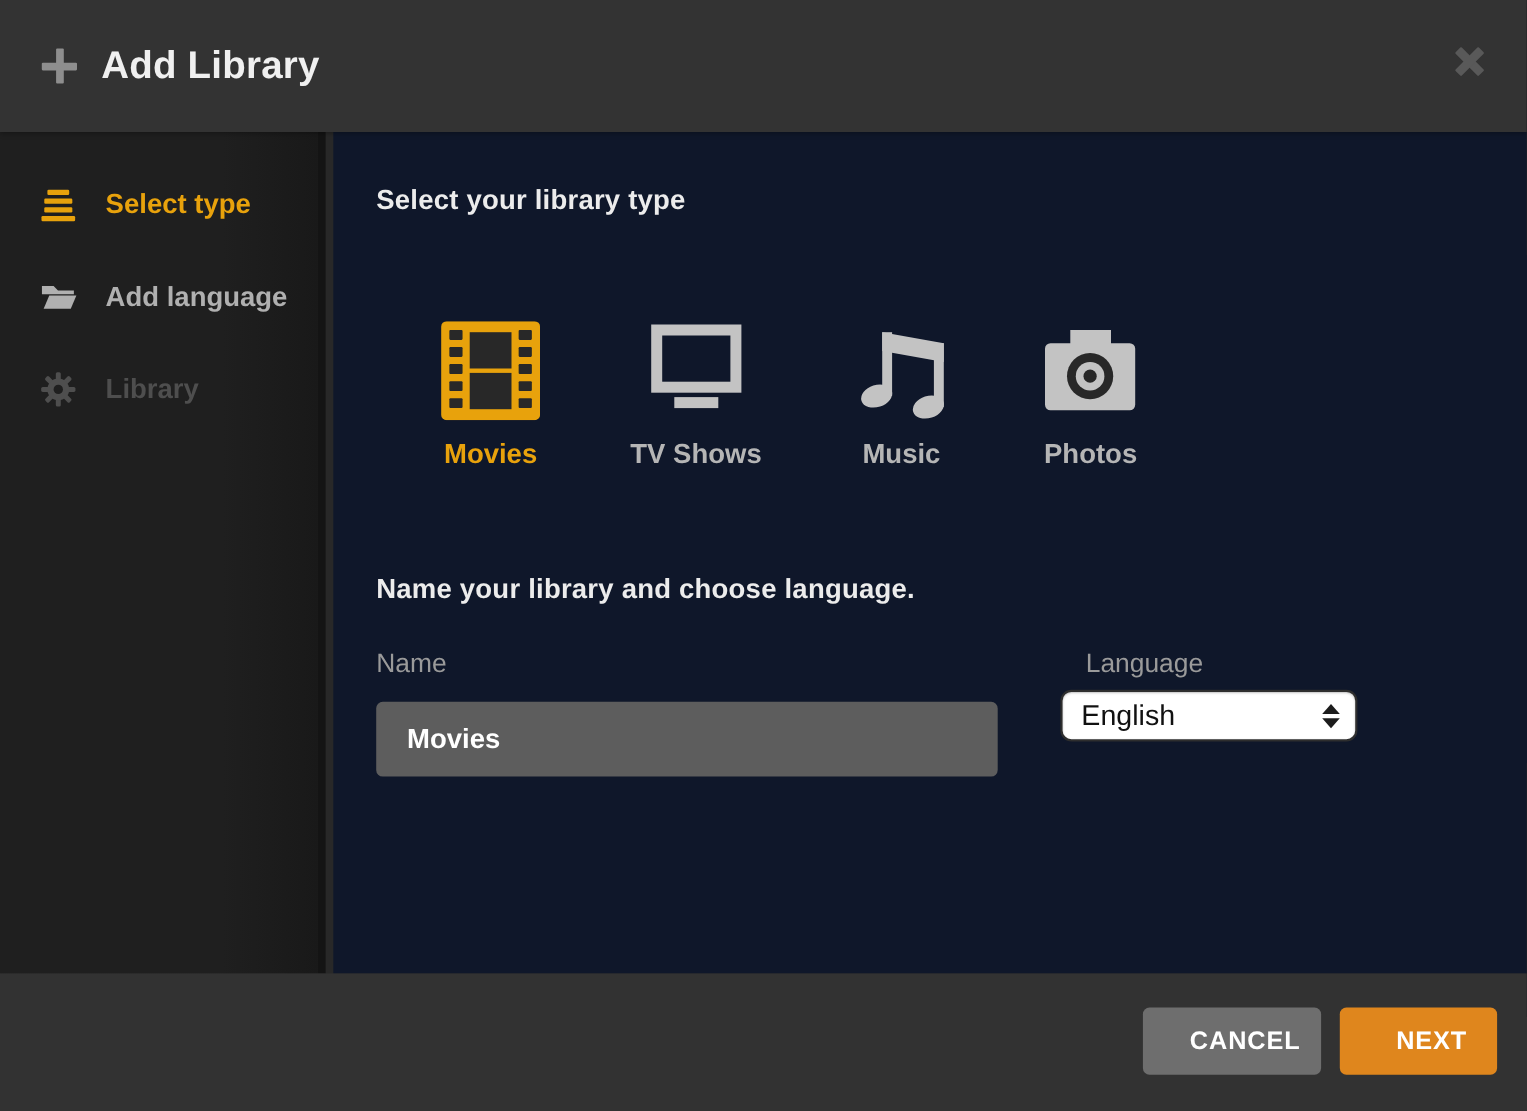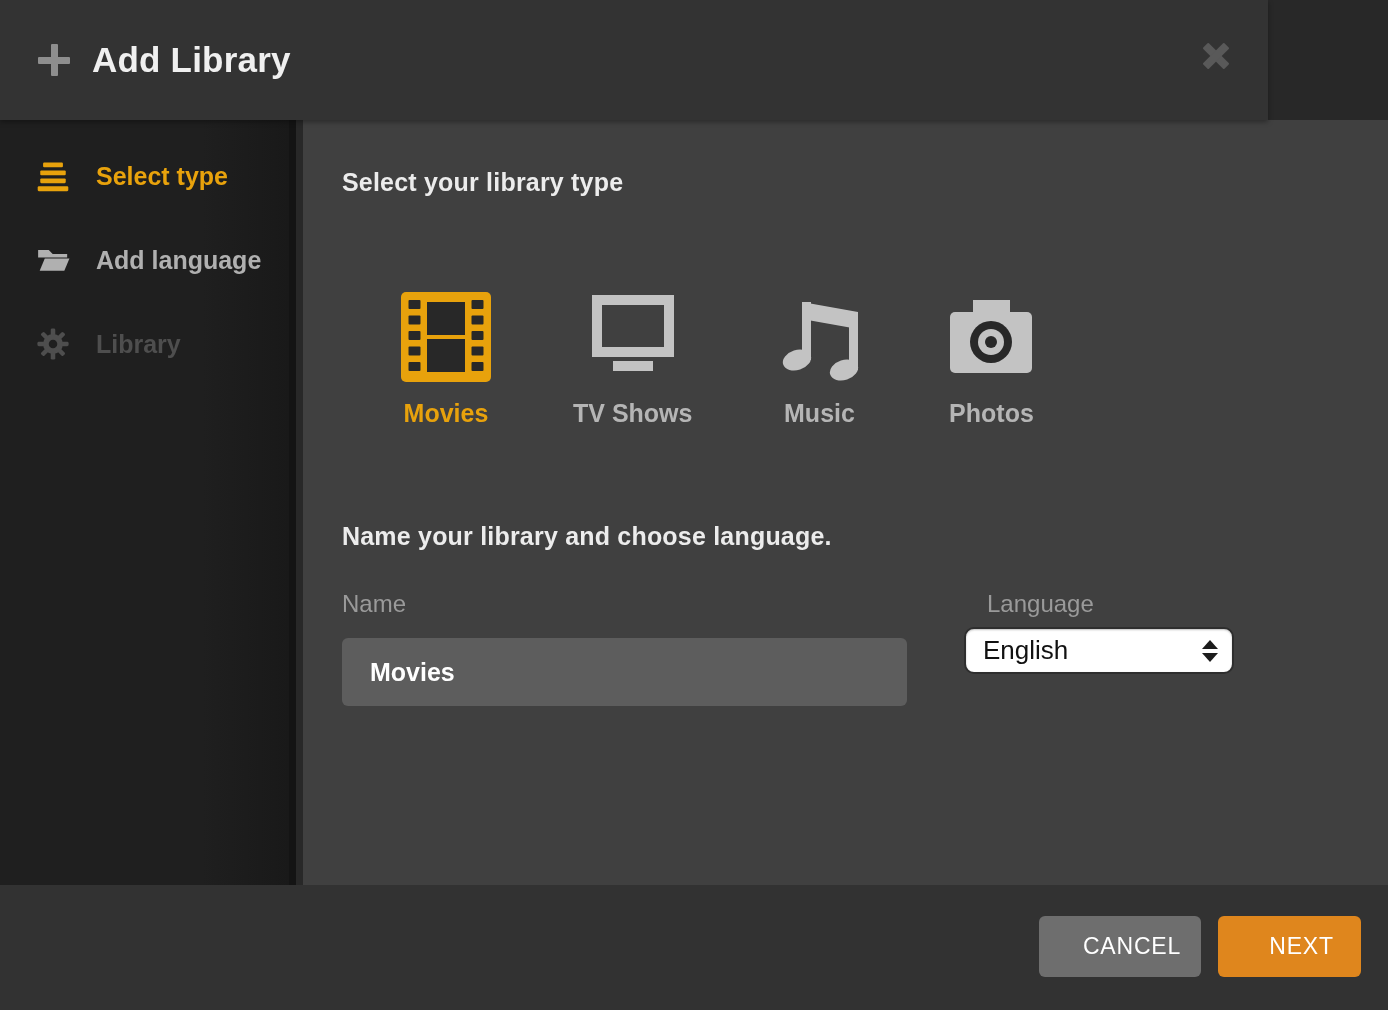--- a/index.html
+++ b/index.html
@@ -5,21 +5,21 @@
   * { margin: 0; padding: 0; box-sizing: border-box; }
   html, body { width: 1388px; height: 1010px; overflow: hidden; }
   body {
     font-family: "Liberation Sans", "DejaVu Sans", sans-serif;
     background: #282828;
     position: relative;
   }
 
   
   .header {
-    position: absolute; top: 0; left: 0; width: 1268px; height: 120px;
+    position: absolute; top: 0; left: 0; width: 1388px; height: 120px;
     background: #333333;
     box-shadow: 0 2px 5px rgba(0,0,0,.35);
     z-index: 3;
     display: flex; align-items: center;
   }
   .plus-icon {
     position: relative; width: 32px; height: 32px; margin-left: 38px;
   }
   .plus-icon::before, .plus-icon::after {
     content: ""; position: absolute; background: #8e8e8e; border-radius: 1px;
@@ -39,39 +39,39 @@
     width: 30px; height: 8px; background: #595959; border-radius: 1px;
   }
   .close-btn::before { transform: rotate(45deg); }
   .close-btn::after  { transform: rotate(-45deg); }
 
   
   .sidebar {
     position: absolute; top: 120px; left: 0; width: 296px; bottom: 125px;
     background: linear-gradient(to right, #1f1f1f 70%, #191919);
     border-right: 7px solid #141414;
-    padding-top: 14px;
+    padding-top: 24px;
   }
   .side-item {
     display: flex; align-items: center; height: 84px; padding-left: 36px;
     cursor: pointer;
   }
   .side-item .side-icon { width: 34px; height: 34px; flex: 0 0 34px; }
   .side-item .side-label {
     margin-left: 26px; font-size: 25px; font-weight: 600;
   }
   .side-item.active  { color: #e8a20c; }
   .side-item.normal  { color: #b0b0b0; }
   .side-item.disabled{ color: #4e4e4e; cursor: default; }
   .side-icon svg { width: 100%; height: 100%; display: block; }
 
   
   .main {
     position: absolute; top: 120px; left: 303px; right: 0; bottom: 125px;
-    background: #404040;
+    background: #0f172a;
   }
   .section-heading {
     color: #ececec; font-size: 25px; font-weight: 600; letter-spacing: .2px;
   }
   #select-heading { position: absolute; left: 39px; top: 48px; }
 
   .type-row {
     position: absolute; left: 98px; top: 172px;
     display: flex; gap: 82px; align-items: flex-start;
   }
@@ -128,21 +128,21 @@
     border-top: 9px solid #1c1c1c;
   }
 
   
   .footer {
     position: absolute; left: 0; right: 0; bottom: 0; height: 125px;
     background: #323232; z-index: 3;
   }
   .btn {
     position: absolute; top: 31px; height: 61px; border: none; border-radius: 6px;
-    color: #ffffff; font-size: 23px; font-weight: 400; letter-spacing: .8px;
+    color: #ffffff; font-size: 23px; font-weight: 700; letter-spacing: .8px;
     font-family: "Liberation Sans", "DejaVu Sans", sans-serif;
     cursor: pointer;
     padding-left: 24px;
   }
   .btn-cancel { left: 1039px; width: 162px; background: #6e6e6e; }
   .btn-next   { left: 1218px; width: 143px; background: #df861d; }
 </style>
 </head>
 <body>
 

